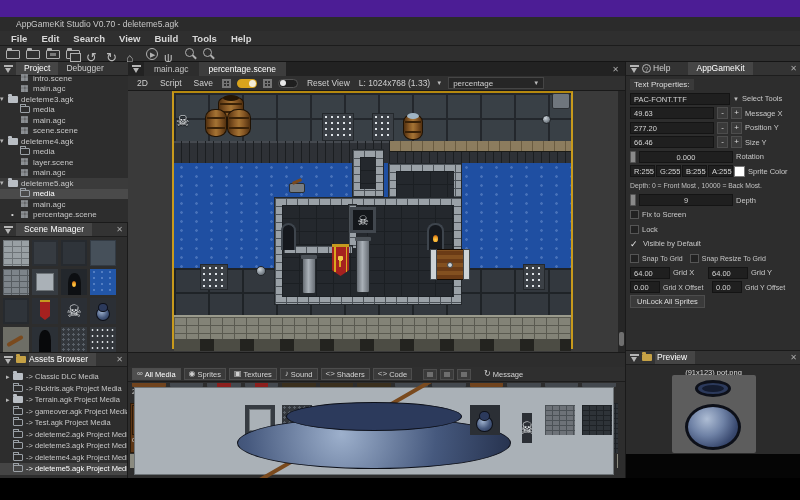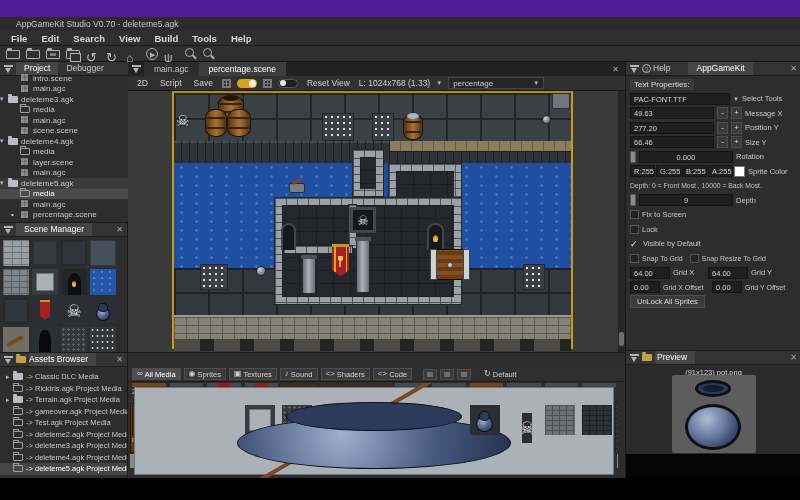--- a/index.html
+++ b/index.html
@@ -521,21 +521,21 @@
             <span class="fbtn">
               <span class="fico">&lt;&gt;</span>
               <span>Code</span>
             </span>
           </span>
         <span class="imgbtn" style="margin-left:8px;"></span>
         <span class="imgbtn"></span>
         <span class="imgbtn"></span>
         <span class="fbtn" style="margin-left:6px;border:none;background:none;">
           <span class="fico">↻</span>
-          <span>Default</span>
+          <span>Message</span>
         </span>
       </div>
       <div class="mgrid">
         <div class="mrow">
 
         <div class="mcell1 k-wood">
               <div class="sliv"></div>
               <div class="mlabel">2.png</div>
             </div>
             <div class="mcell1 k-gray">

